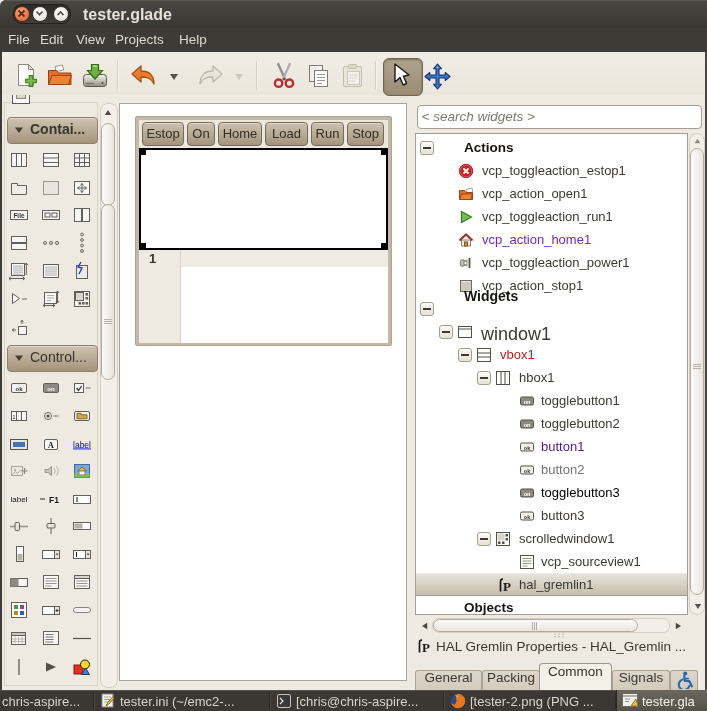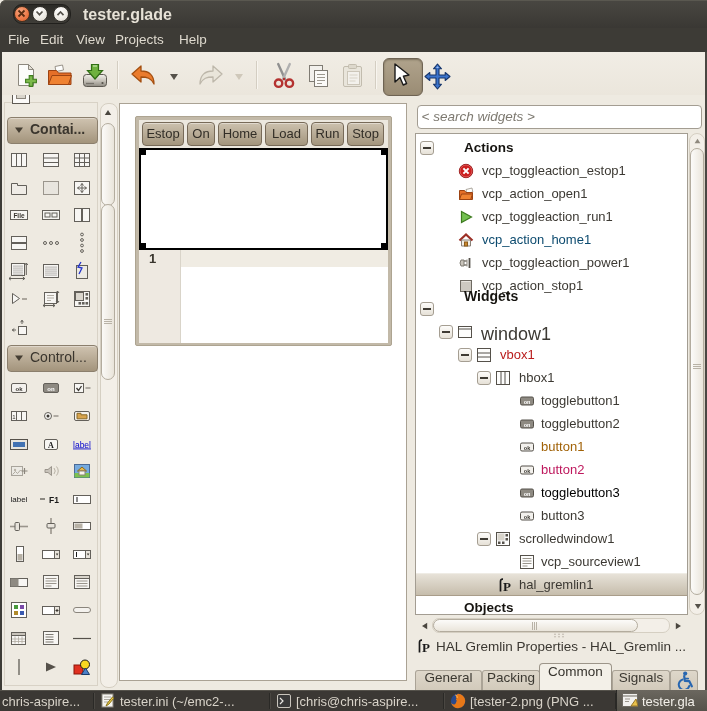--- a/index.html
+++ b/index.html
@@ -453,21 +453,21 @@
 <div class="txt" style="left:482px;top:186.0px;font-size:13px;color:#3c3933">vcp_action_open1</div>
 <svg style="left:458px;top:208.5px" width="16" height="16" viewBox="0 0 16 16">
     <path d="M3.5 2.5 L13.5 8 L3.5 13.5 z" fill="#73c050" stroke="#3c7a1e" stroke-width="1.2"></path>
   </svg>
 <div class="txt" style="left:482px;top:209.0px;font-size:13px;color:#3c3933">vcp_toggleaction_run1</div>
 <svg style="left:458px;top:231.5px" width="16" height="16" viewBox="0 0 16 16">
     <path d="M1.5 8.5 L8 2.5 L14.5 8.5" fill="none" stroke="#9c2f26" stroke-width="2.2"></path>
     <path d="M3.5 8 h9 v6 h-9 z" fill="#f3efe7" stroke="#8a8178"></path>
     <rect x="6.5" y="10" width="3" height="4" fill="#c8872e" stroke="#8a5a1a"></rect>
   </svg>
-<div class="txt" style="left:482px;top:232.0px;font-size:13px;color:#0c4a6e">vcp_action_home1</div>
+<div class="txt" style="left:482px;top:232.0px;font-size:13px;color:#6d28d9">vcp_action_home1</div>
 <svg style="left:458px;top:254.5px" width="16" height="16" viewBox="0 0 16 16">
     <path d="M3 5 q-2 3 0 6 l3 0 0-6 z" fill="#c8c3ba" stroke="#7f7b73"></path>
     <path d="M6 6 h3 M6 10 h3" stroke="#7f7b73" stroke-width="1.4"></path>
     <path d="M9 4.5 v7" stroke="#9a958c" stroke-width="1.2"></path>
     <path d="M11.5 3 v10" stroke="#55514a" stroke-width="1.8"></path>
   </svg>
 <div class="txt" style="left:482px;top:255.0px;font-size:13px;color:#3c3933">vcp_toggleaction_power1</div>
 <svg style="left:458px;top:277.5px" width="16" height="16" viewBox="0 0 16 16">
     <rect x="2.5" y="2.5" width="11" height="11" fill="#cdc9c1" stroke="#6e6a62"></rect>
     <path d="M3.5 3.5 h9" stroke="#e8e5df"></path>
@@ -504,26 +504,26 @@
 <div class="txt" style="left:541px;top:393.0px;font-size:13px;color:#3c3933">togglebutton1</div>
 <svg style="left:519px;top:415.5px" width="16" height="16" viewBox="0 0 16 16">
     <rect x="1.5" y="4" width="13" height="8" rx="1.5" fill="#8e8a82" stroke="#55514a"></rect>
     <text x="8" y="10.5" font-size="5.5" font-weight="bold" text-anchor="middle" fill="#ffffff" font-family="Liberation Sans">on</text>
   </svg>
 <div class="txt" style="left:541px;top:416.0px;font-size:13px;color:#3c3933">togglebutton2</div>
 <svg style="left:519px;top:438.5px" width="16" height="16" viewBox="0 0 16 16">
     <rect x="1.5" y="4" width="13" height="8" rx="1.5" fill="#f3f1ed" stroke="#55514a"></rect>
     <text x="8" y="10.5" font-size="5.5" font-weight="bold" text-anchor="middle" fill="#3a3731" font-family="Liberation Sans">ok</text>
   </svg>
-<div class="txt" style="left:541px;top:439.0px;font-size:13px;color:#a16207">button1</div>
+<div class="txt" style="left:541px;top:439.0px;font-size:13px;color:#4c1d95">button1</div>
 <svg style="left:519px;top:461.5px" width="16" height="16" viewBox="0 0 16 16">
     <rect x="1.5" y="4" width="13" height="8" rx="1.5" fill="#f3f1ed" stroke="#55514a"></rect>
     <text x="8" y="10.5" font-size="5.5" font-weight="bold" text-anchor="middle" fill="#3a3731" font-family="Liberation Sans">ok</text>
   </svg>
-<div class="txt" style="left:541px;top:462.0px;font-size:13px;color:#be185d">button2</div>
+<div class="txt" style="left:541px;top:462.0px;font-size:13px;color:#737373">button2</div>
 <svg style="left:519px;top:484.5px" width="16" height="16" viewBox="0 0 16 16">
     <rect x="1.5" y="4" width="13" height="8" rx="1.5" fill="#8e8a82" stroke="#55514a"></rect>
     <text x="8" y="10.5" font-size="5.5" font-weight="bold" text-anchor="middle" fill="#ffffff" font-family="Liberation Sans">on</text>
   </svg>
 <div class="txt" style="left:541px;top:485.0px;font-size:13px;color:#000000">togglebutton3</div>
 <svg style="left:519px;top:507.5px" width="16" height="16" viewBox="0 0 16 16">
     <rect x="1.5" y="4" width="13" height="8" rx="1.5" fill="#f3f1ed" stroke="#55514a"></rect>
     <text x="8" y="10.5" font-size="5.5" font-weight="bold" text-anchor="middle" fill="#3a3731" font-family="Liberation Sans">ok</text>
   </svg>
 <div class="txt" style="left:541px;top:508.0px;font-size:13px;color:#3c3933">button3</div>

